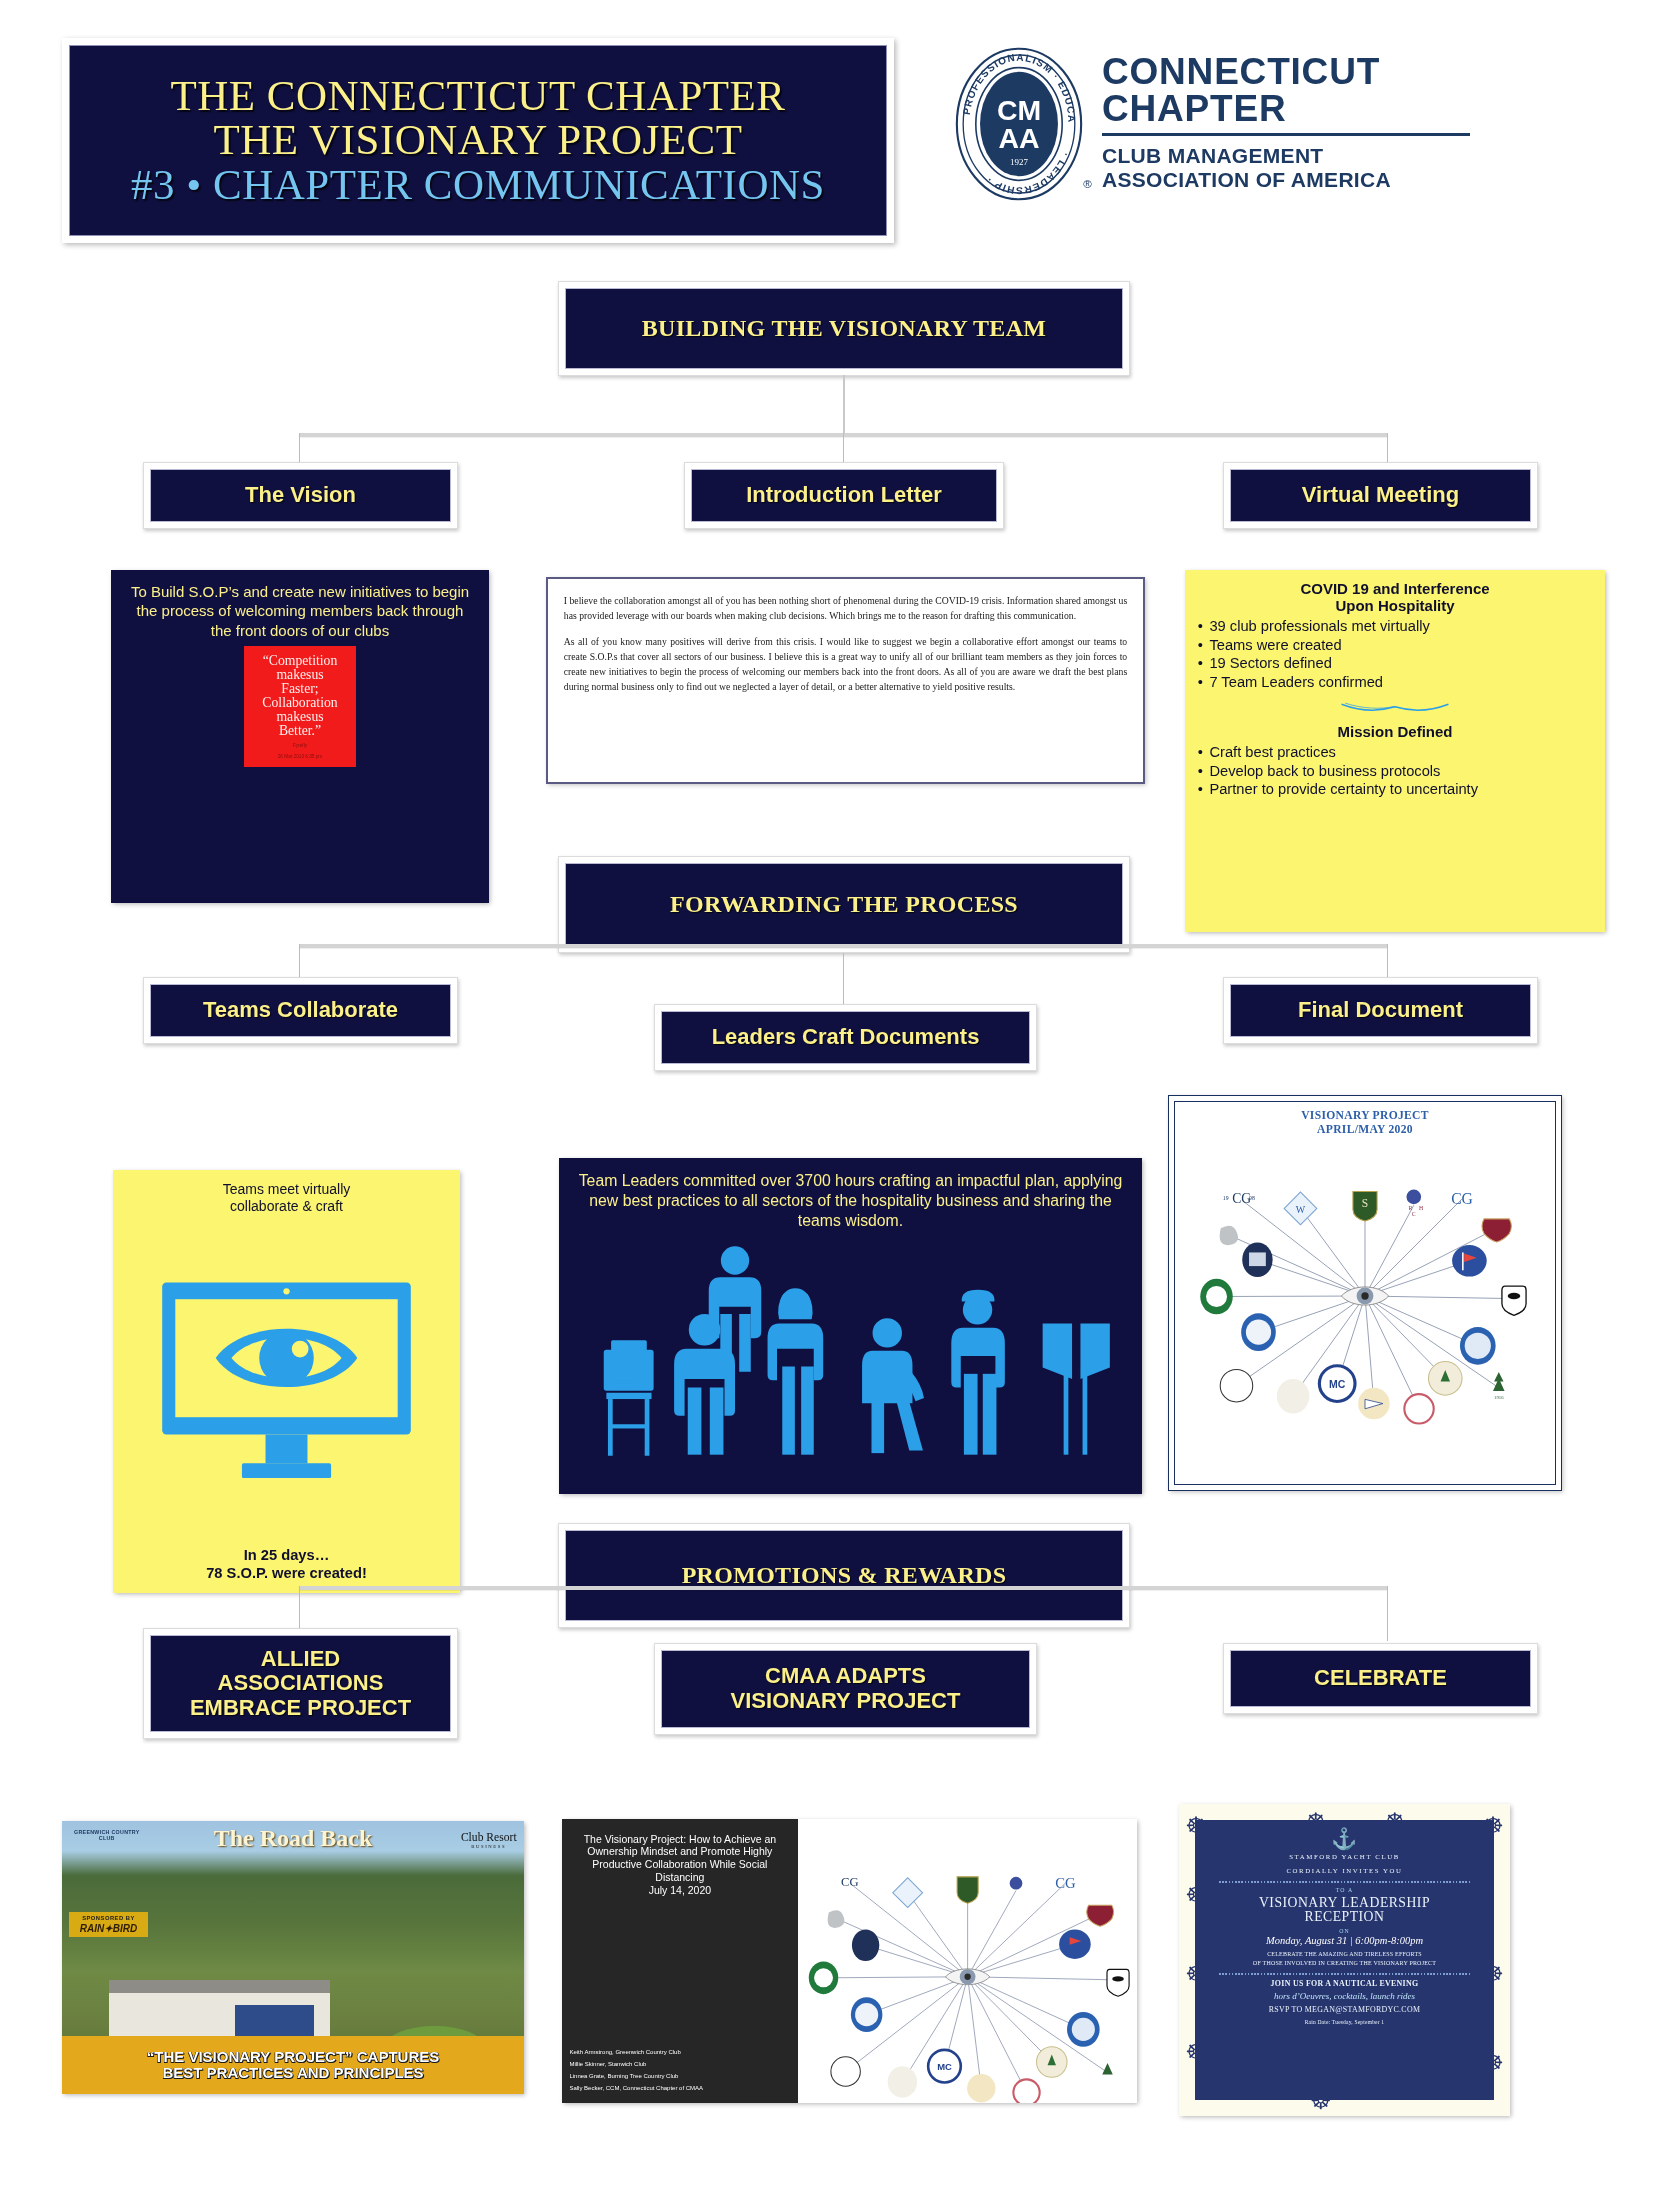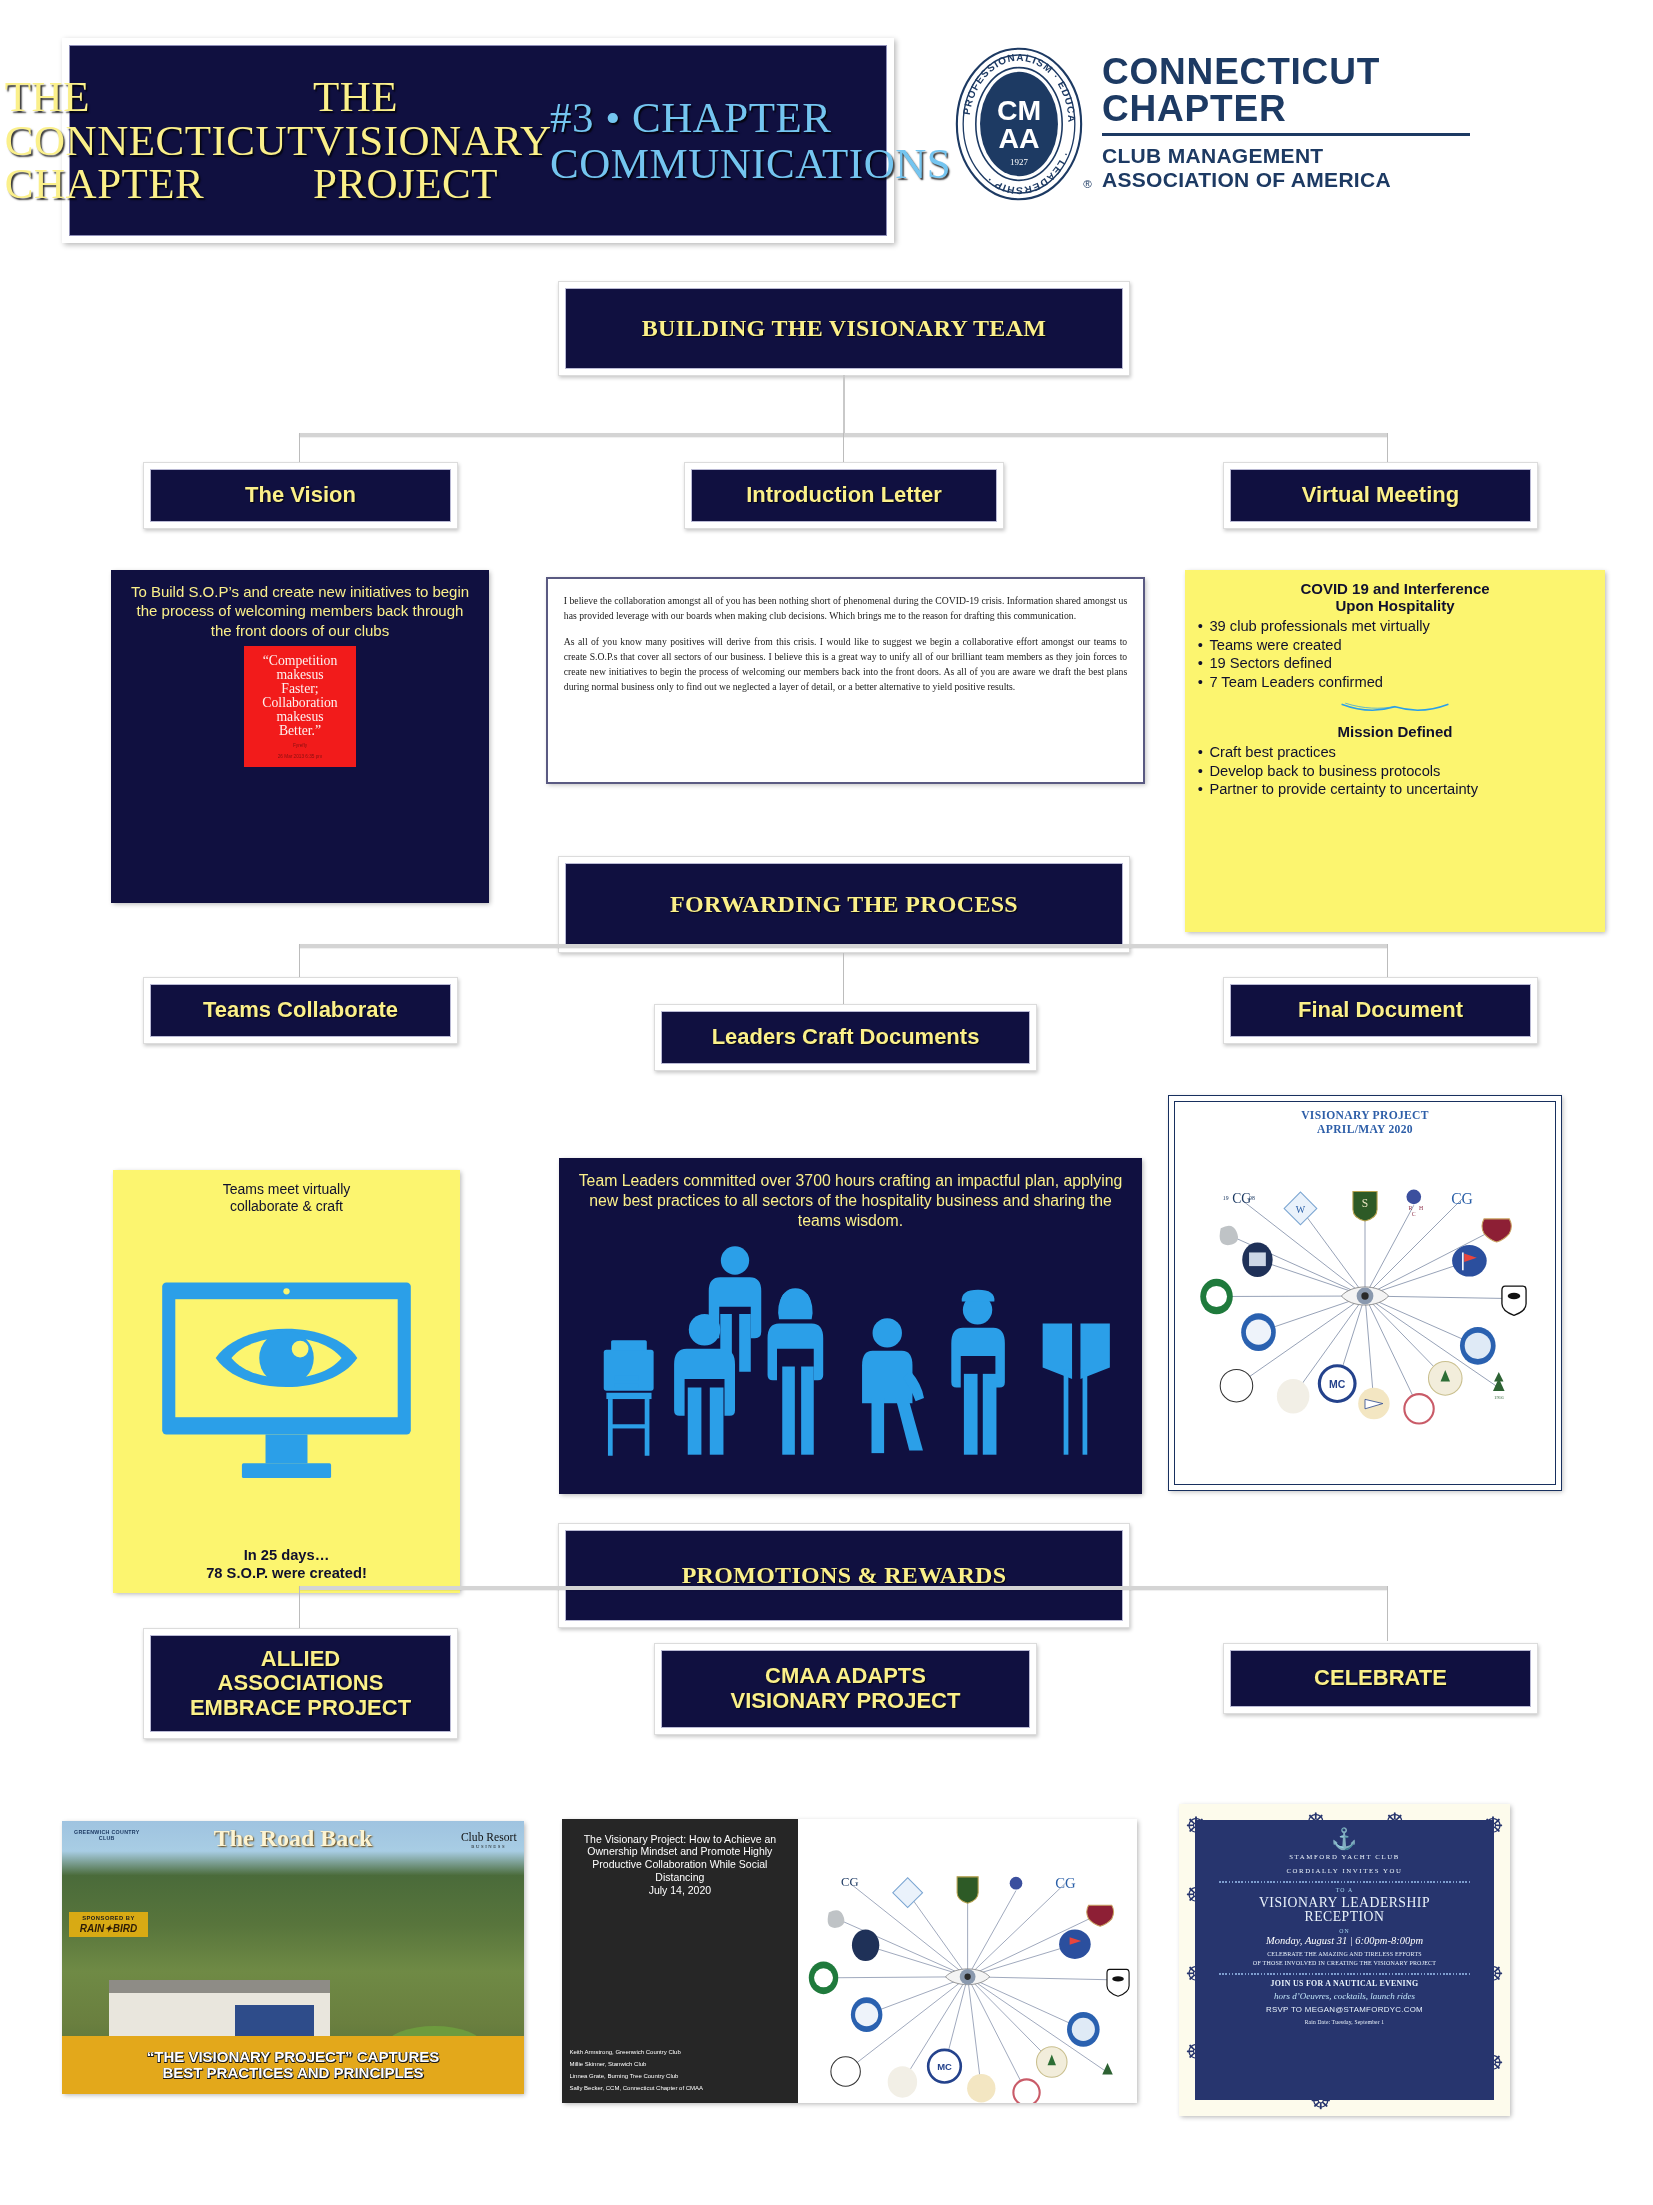--- a/index.html
+++ b/index.html
@@ -20,21 +20,21 @@
 
   
   .conn-v{position:absolute;width:1.6px;background:#c9c9c9;}
   .conn-h{position:absolute;height:3.7px;background:#d4d4d4;box-shadow:0 0.5px 1.1px rgba(0,0,0,.12);}
   .conn-vt{position:absolute;width:1.1px;background:#bcbcbc;}
 
   
   #title-wrap{position:absolute;left:62px;top:38px;width:832px;height:205px;
       background:#fff;box-shadow:1.6px 2.1px 5.3px rgba(0,0,0,.28);padding:7.4px;box-sizing:border-box;}
   #title-box{width:100%;height:100%;background:#101040;border:0.5px solid #8f8fb8;
-      display:flex;flex-direction:row;align-items:center;justify-content:center;box-sizing:border-box;}
+      display:flex;flex-direction:column;align-items:center;justify-content:center;box-sizing:border-box;}
   #title-box .l1,#title-box .l2{font-family:"Liberation Serif",serif;color:#fbf08a;
       font-size:43px;line-height:1.02;letter-spacing:0.5px;text-shadow:1.6px 1.6px 1.6px rgba(0,0,0,.8);}
   #title-box .l3{font-family:"Liberation Serif",serif;color:#74c5f0;font-size:43px;line-height:1.05;
       letter-spacing:0.5px;text-shadow:1.6px 1.6px 1.6px rgba(0,0,0,.8);}
 
   
   #logo-lockup{position:absolute;left:940px;top:37px;width:677px;height:173px;display:flex;align-items:center;}
   #seal{width:158px;height:158px;flex:0 0 158px;position:relative;}
   #logo-text{margin-left:4px;color:#1d3a63;}
   #logo-text .big{font-size:37px;font-weight:bold;line-height:.98;letter-spacing:0.8px;}
@@ -109,21 +109,21 @@
   .inv-anchor{font-size:21px;line-height:1;color:#fff;margin-top:2.1px;}
   .inv-l1{font-family:"Liberation Serif",serif;font-size:6.8px;letter-spacing:1.6px;line-height:1.5;margin-top:3.2px;}
   .inv-toa{font-family:"Liberation Serif",serif;font-size:5.8px;letter-spacing:1.1px;color:#a7d8f2;margin:2.1px 0;}
   .inv-big{font-family:"Liberation Serif",serif;font-size:13.7px;line-height:1.08;letter-spacing:0.5px;color:#eaf3fb;}
   .inv-on{font-family:"Liberation Serif",serif;font-size:5.8px;letter-spacing:1.1px;color:#a7d8f2;margin:2.6px 0 1.1px;}
   .inv-date{font-family:"Liberation Serif",serif;font-style:italic;font-size:10.5px;color:#fff;}
   .inv-sm{font-family:"Liberation Serif",serif;font-size:6px;line-height:1.45;margin-top:4.7px;letter-spacing:0.2px;}
   .inv-rule{height:2.1px;margin:4.7px 14.7px;background:repeating-linear-gradient(90deg,#7f9fd0 0 1.6px,transparent 1.6px 3.2px);}
   .inv-join{font-family:"Liberation Serif",serif;font-size:7.9px;font-weight:bold;letter-spacing:0.3px;margin-top:2.1px;}
   .inv-hors{font-family:"Liberation Serif",serif;font-style:italic;font-size:9px;color:#bfe3f7;margin-top:2.6px;}
-  .inv-rsvp{font-family:Liberation Sans, sans-serif;font-size:7.9px;letter-spacing:0.3px;margin-top:4.2px;}
+  .inv-rsvp{font-family:Liberation Serif, serif;font-size:7.9px;letter-spacing:0.3px;margin-top:4.2px;}
   .inv-rain{font-family:"Liberation Serif",serif;font-size:5.5px;letter-spacing:0.2px;margin-top:4.7px;}
   .wheel{position:absolute;color:#27356e;font-size:24px;line-height:1;}
 </style>
 </head>
 <body>
 
 <div id="page">
 
   <div id="title-wrap">
     <div id="title-box">

